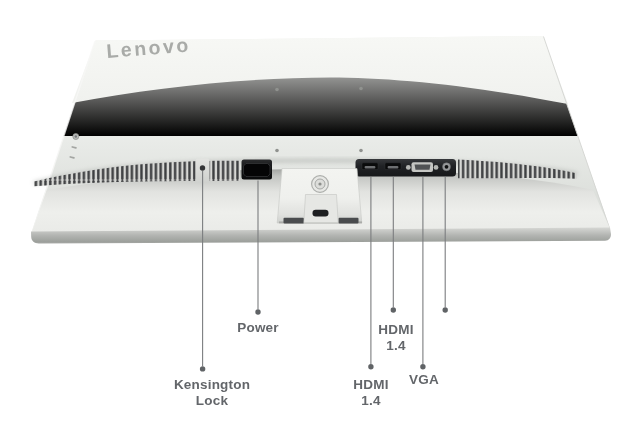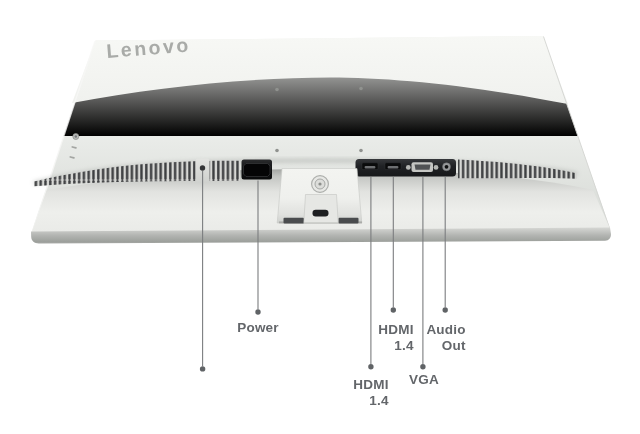--- a/index.html
+++ b/index.html
@@ -1,19 +1,19 @@
 <!DOCTYPE html>
 <html><head>
 <meta charset="utf-8">
 <style>
   html,body{margin:0;padding:0;background:#ffffff;}
   #stage{position:relative;width:640px;height:434px;background:#ffffff;overflow:hidden;
          font-family:"Liberation Sans",sans-serif;}
   #monitor-svg{position:absolute;left:0;top:0;width:640px;height:434px;}
-  .callout-label{position:absolute;transform:translateX(-50%);text-align:right;
+  .callout-label{position:absolute;transform:translateX(-50%);text-align:center;
     font:700 13.5px/16.5px "Liberation Sans",sans-serif;color:#63666a;
     letter-spacing:.2px;white-space:nowrap;}
   .logo-text{font-family:"Liberation Sans",sans-serif;font-weight:bold;}
 </style>
 </head>
 <body>
 
 <div id="stage">
 
   <svg id="monitor-svg" viewBox="0 0 640 434">
@@ -167,30 +167,30 @@
     <g fill="#606366">
       <circle cx="202.6" cy="368.9" r="2.7"></circle>
         <circle cx="258" cy="312" r="2.7"></circle>
       <circle cx="370.9" cy="366.8" r="2.7"></circle>
         <circle cx="393.3" cy="310" r="2.7"></circle>
       <circle cx="422.9" cy="366.8" r="2.7"></circle>
         <circle cx="445.2" cy="310" r="2.7"></circle>
     </g>
   </svg>
 
+  <div class="callout-label" style="left:212px;top:376.5px">
+    <div>Kensington</div>
+    <div>Lock</div>
+  </div>
   <div class="callout-label" style="left:258px;top:319.5px">
     <div>Power</div>
   </div>
   <div class="callout-label" style="left:396px;top:321.5px">
     <div>HDMI</div>
     <div>1.4</div>
-  </div>
-  <div class="callout-label" style="left:446px;top:321.5px">
-    <div>Audio</div>
-    <div>Out</div>
   </div>
   <div class="callout-label" style="left:371px;top:376.5px">
     <div>HDMI</div>
     <div>1.4</div>
   </div>
   <div class="callout-label" style="left:424px;top:372px">
     <div>VGA</div>
   </div>
 
 </div>

